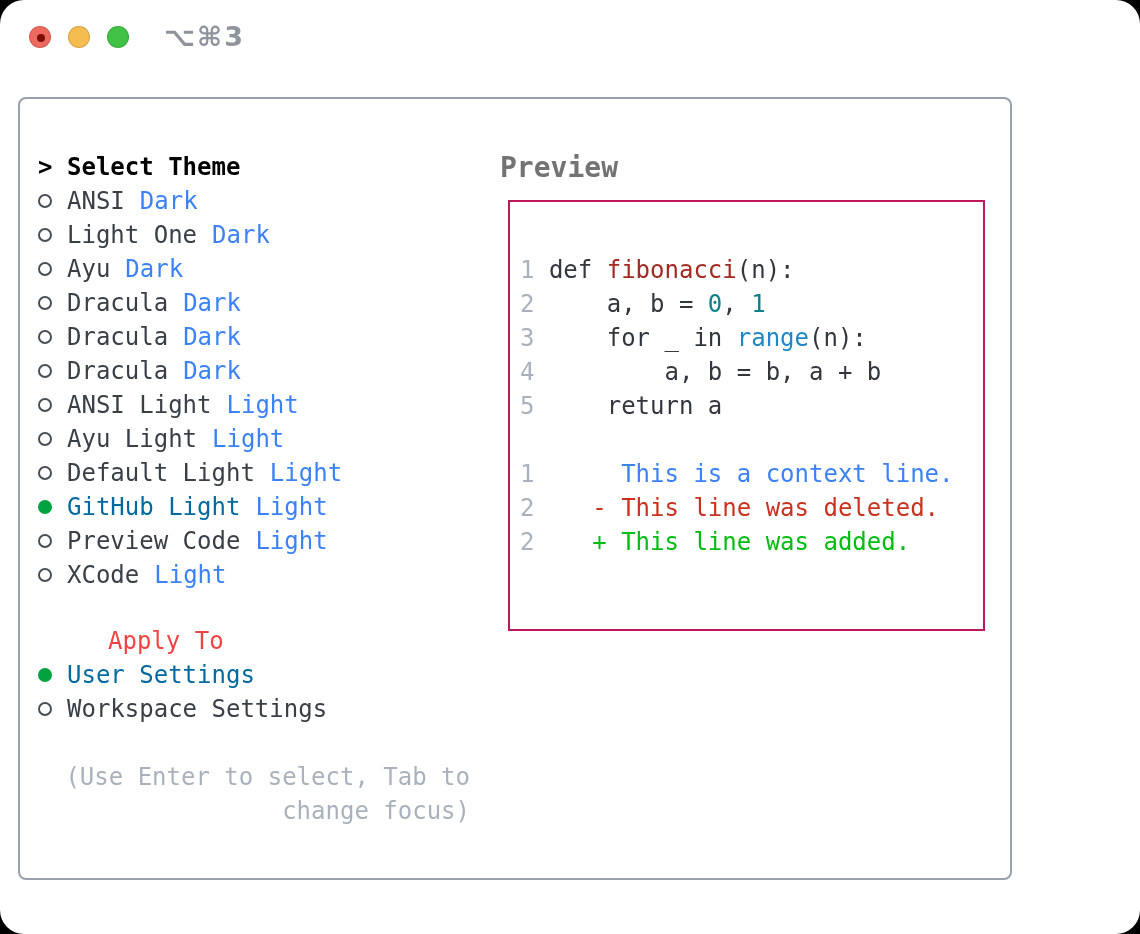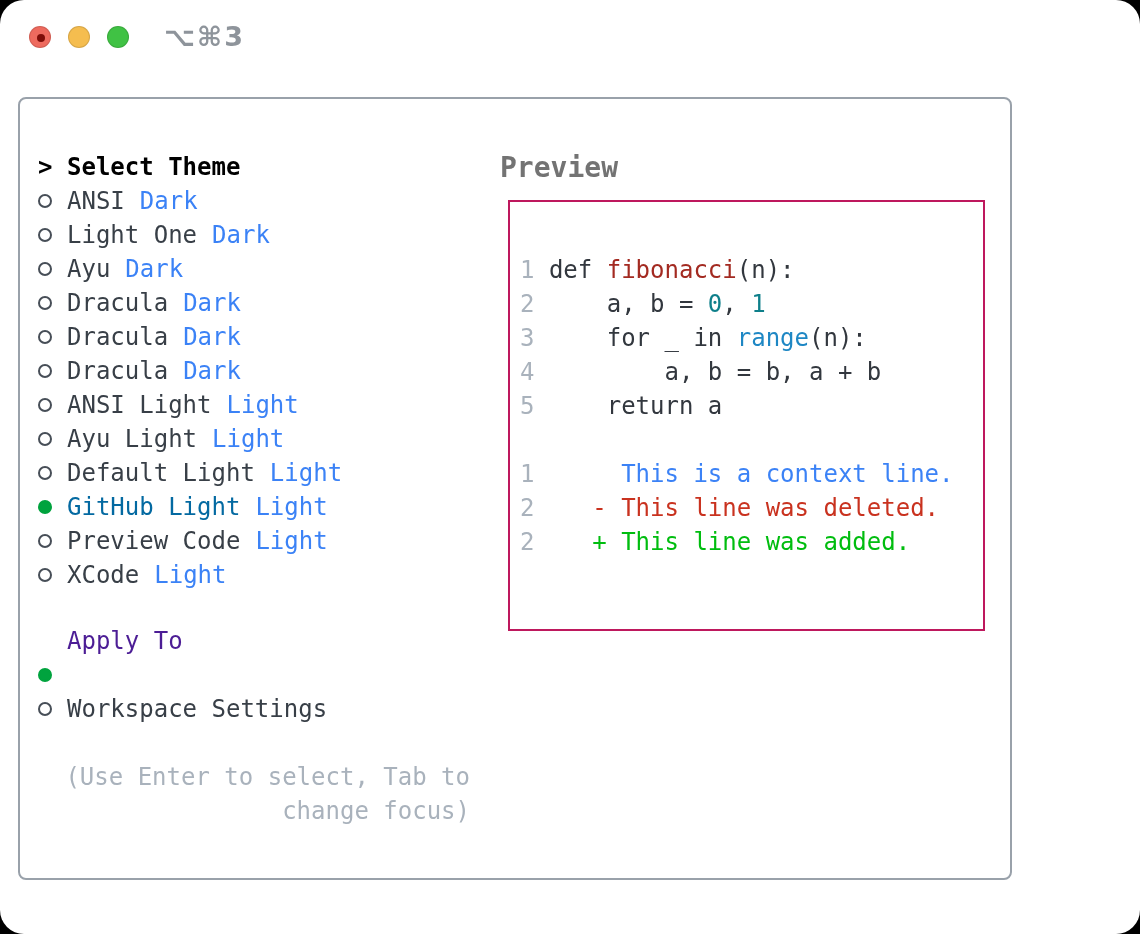--- a/index.html
+++ b/index.html
@@ -23,21 +23,21 @@
   .panel { position:absolute; left:18px; top:97px; width:994px; height:783px;
            box-sizing:border-box; border:2px solid #99a1aa; border-radius:8px; }
 
   
   .row { display:flex; align-items:center; height:34px; font-size:24px; }
   .marker { width:29px; flex:0 0 29px; display:flex; align-items:center; }
   .radio { width:14px; height:14px; box-sizing:border-box; border-radius:50%;
            border:2px solid #474e57; }
   .radio.on { background:#00a33e; border-color:#00a33e; }
   .prompt, .hdr { font-weight:bold; color:#000; }
-  .sec-title { color:#4c1d95; }
+  .sec-title { color:#ef4444;margin-left:41px; }
   .name { color:#383f47; white-space:pre; }
   .name.on { color:#0369a1; }
   .variant { color:#3b82f6; margin-left:15px; white-space:pre; }
 
   .theme-list { position:absolute; left:38px; top:150px; }
   .apply-block { position:absolute; left:38px; top:624px; }
   .hint { position:absolute; left:38px; top:760px; width:432px;
           font-size:24px; line-height:34px; color:#a9b2bc;text-align:right; }
 
   
@@ -163,20 +163,21 @@
 
   <div class="apply-block">
     <div class="row">
       <span class="marker"></span>
       <span class="sec-title">Apply To</span>
     </div>
   <div class="row">
         <span class="marker">
           <span class="radio on"></span>
         </span>
+        <span class="name on">User Settings</span>
       </div>
       <div class="row">
         <span class="marker">
           <span class="radio"></span>
         </span>
         <span class="name">Workspace Settings</span>
       </div>
     </div>
 
   <div class="hint">(Use Enter to select, Tab to change focus)</div>

